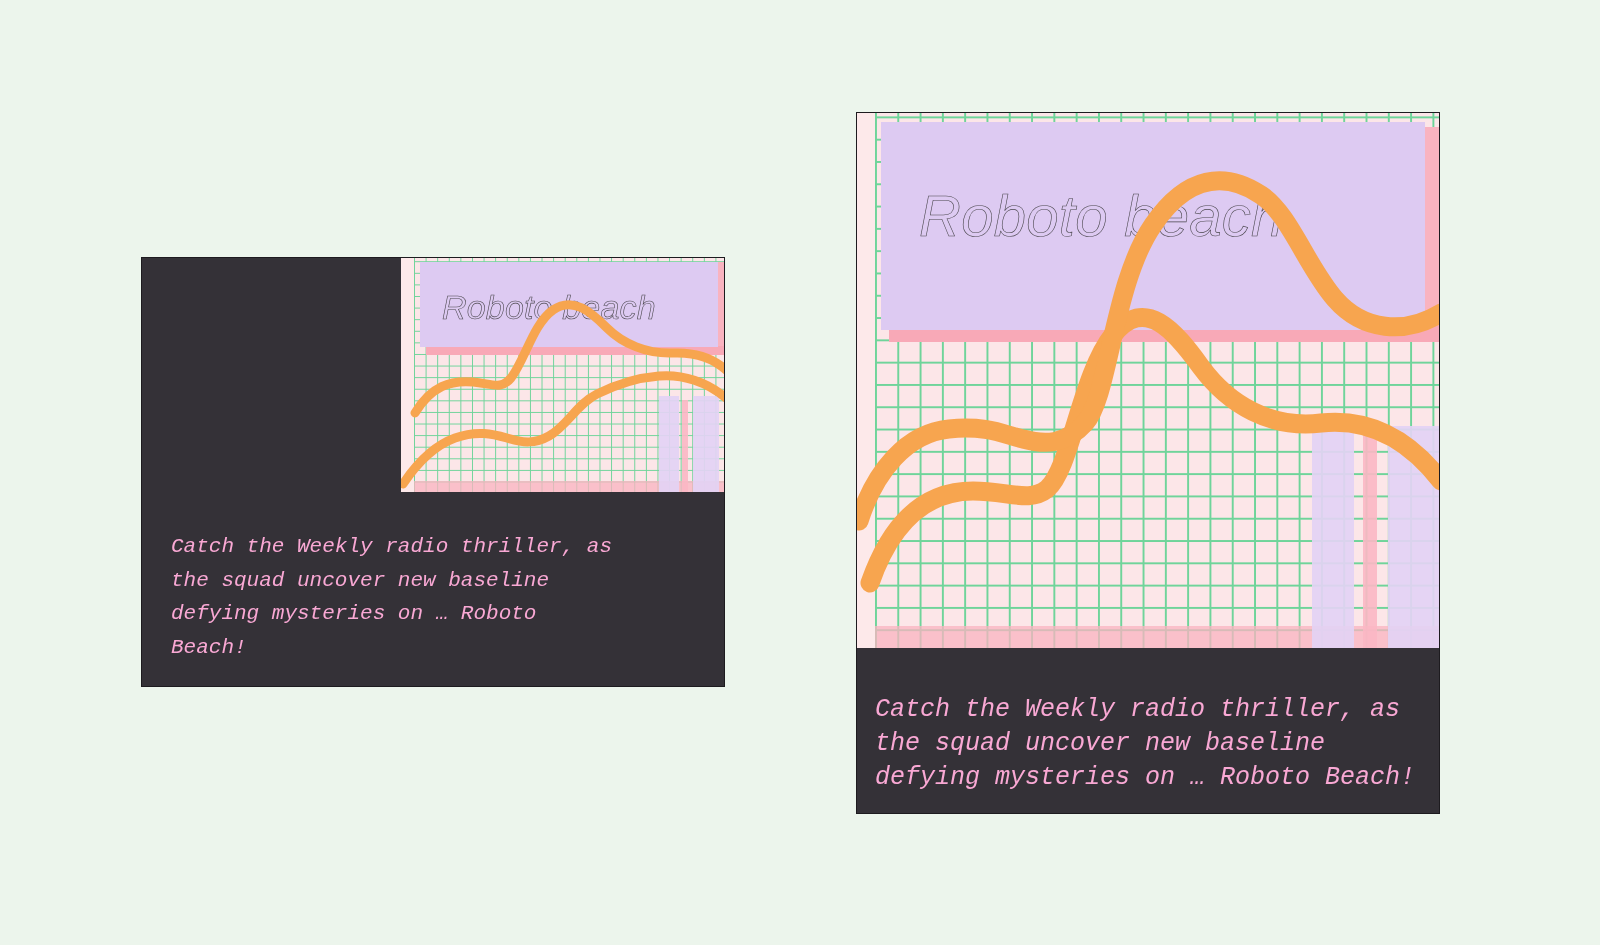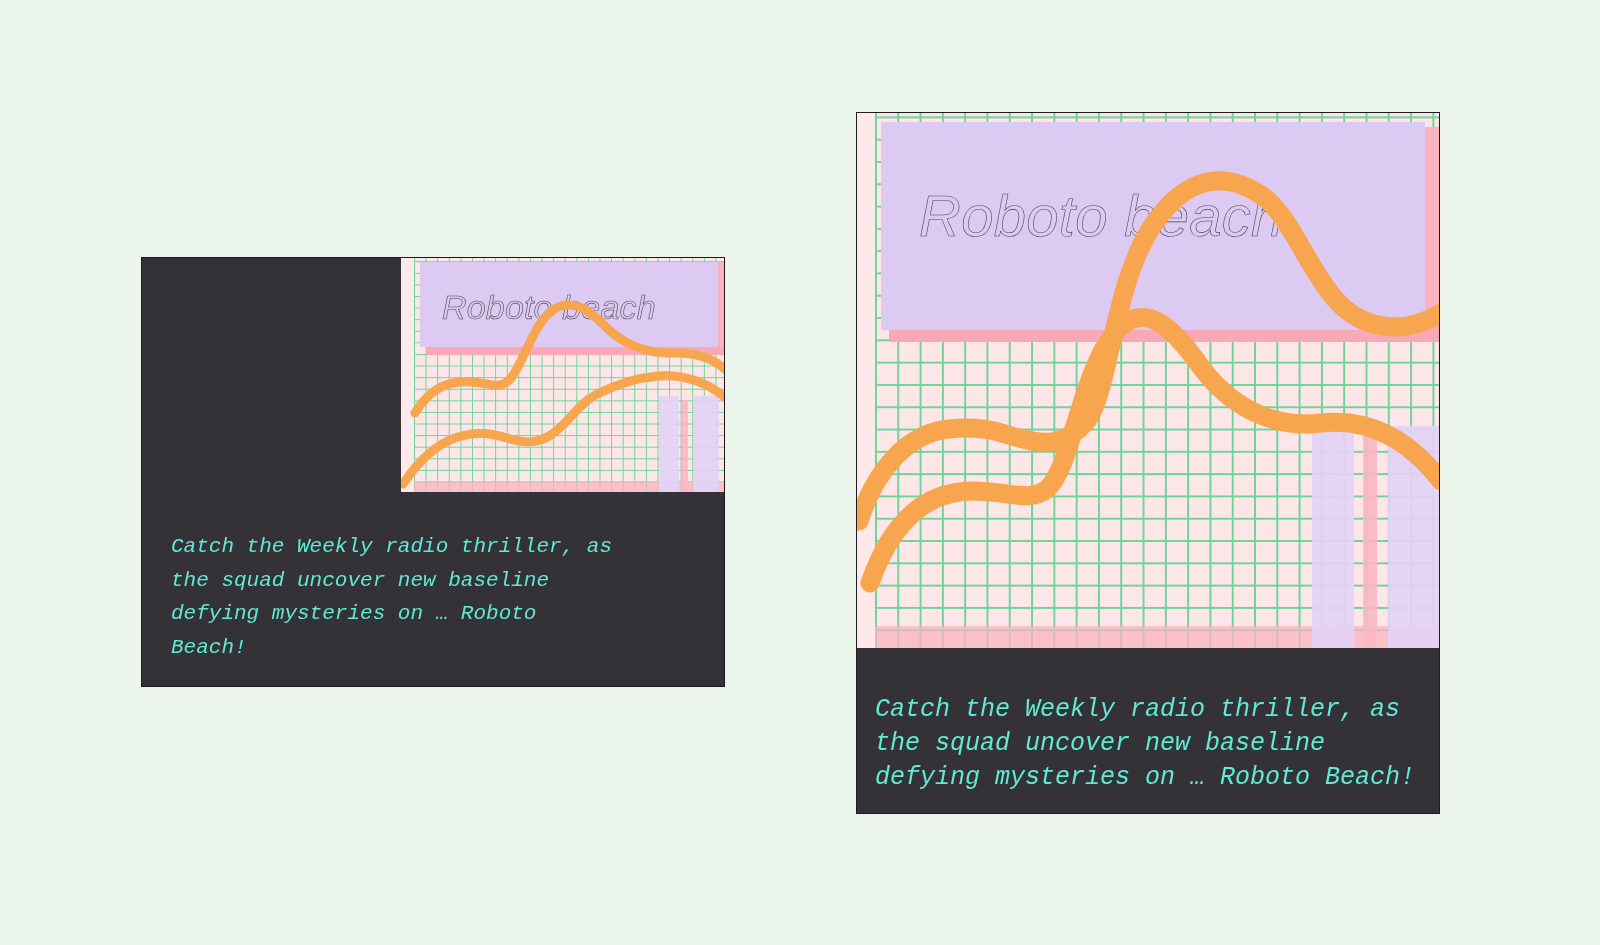--- a/index.html
+++ b/index.html
@@ -88,21 +88,21 @@
   .curves{position:absolute;left:0;top:0;width:100%;height:100%;}
   .curves path{
     fill:none;
     stroke:#f7a54f;
     stroke-linecap:round;
     stroke-linejoin:round;
   }
   
   .body-copy{
     position:absolute;
-    color:#5eead4;
+    color:#f9a8d4;
     font-family:"Liberation Mono","DejaVu Sans Mono",monospace;
     font-style:italic;
     white-space:pre-line;
   }
 </style>
 </head>
 <body>
 
 <div class="stage">
 

